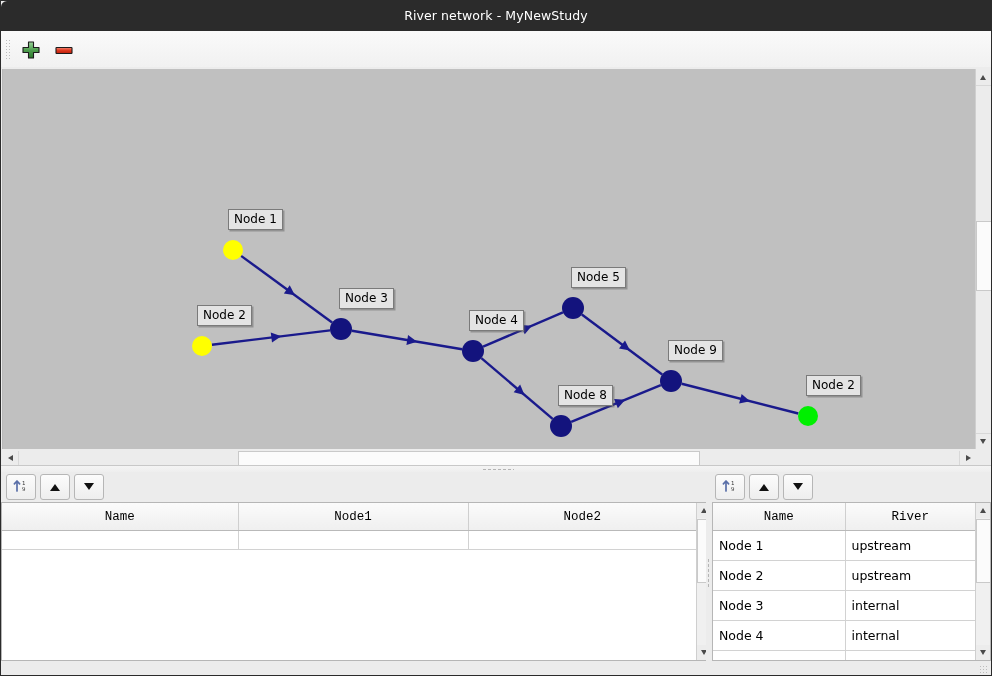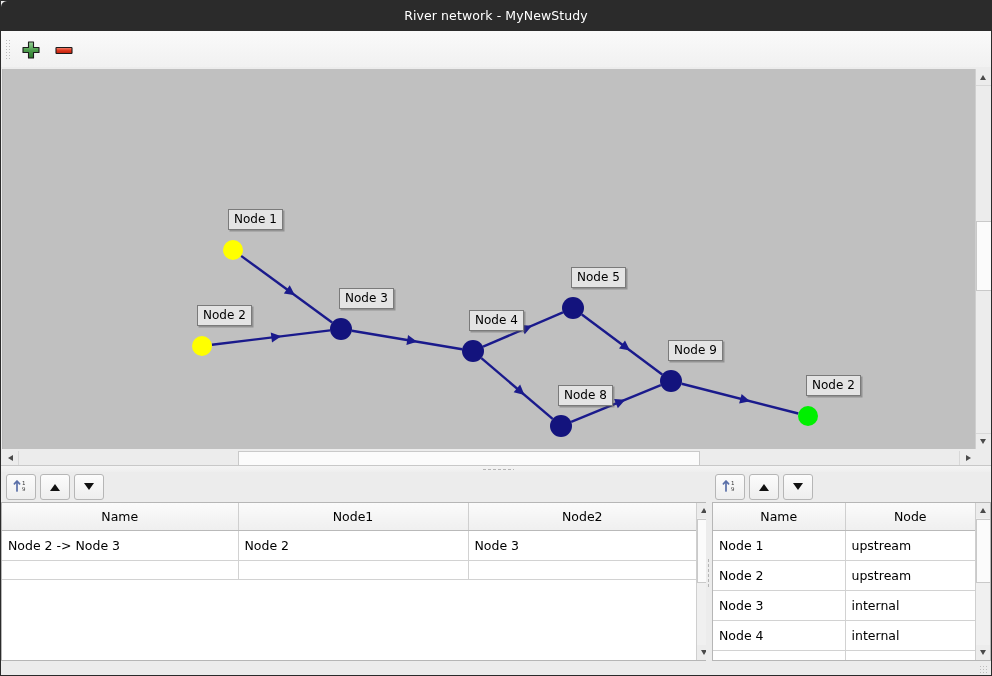--- a/index.html
+++ b/index.html
@@ -155,20 +155,21 @@
     font-family: "DejaVu Sans", sans-serif;
   }
   table.grid th {
     background: linear-gradient(#fbfbfb,#efefef);
     border-right: 1px solid #cfcfcf;
     border-bottom: 1px solid #b9b9b9;
     font-weight: normal;
     height: 25px;
     color: #000;
     text-align: center;
+    font-family: Liberation Mono, monospace;
   }
   table.grid td {
     border-right: 1px solid #d2d2d2;
     border-bottom: 1px solid #d2d2d2;
     height: 29px;
     padding: 0 0 0 6px;
     color: #000;
     background: #ffffff;
     overflow: hidden;
     white-space: nowrap;
@@ -330,25 +331,20 @@
               <col style="width:228px">
             </colgroup>
           <thead>
               <tr>
                 <th>Name</th>
                 <th>Node1</th>
                 <th style="border-right: none;">Node2</th>
               </tr>
             </thead>
           <tbody>
-              <tr>
-                <td>Node 2 -&gt; Node 3</td>
-                <td>Node 2</td>
-                <td>Node 3</td>
-              </tr>
               <tr class="empty">
                 <td></td>
                 <td></td>
                 <td></td>
               </tr>
             </tbody>
         </table>
       </div>
       <div class="tbl-vsb" style="left:694px;top:0;height:157px;">
         <div class="sb-arrow" style="left:0;top:0;width:15px;height:15px;">
@@ -384,21 +380,21 @@
     <div class="tbl-panel" id="nodes-panel" style="left:711px; top:30px; width:279px; height:159px;">
       <div style="position:absolute;left:0;top:0;width:262px;height:157px;overflow:hidden;">
         <table class="grid" id="nodes-table">
           <colgroup>
               <col style="width:132px">
               <col style="width:130px">
             </colgroup>
           <thead>
               <tr>
                 <th>Name</th>
-                <th style="border-right: none;">Node</th>
+                <th style="border-right: none;">River</th>
               </tr>
             </thead>
           <tbody>
               <tr>
                 <td>Node 1</td>
                 <td>upstream</td>
               </tr>
               <tr>
                 <td>Node 2</td>
                 <td>upstream</td>

